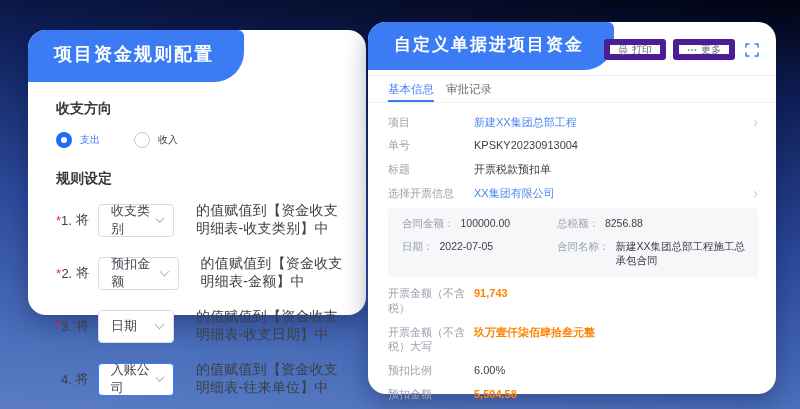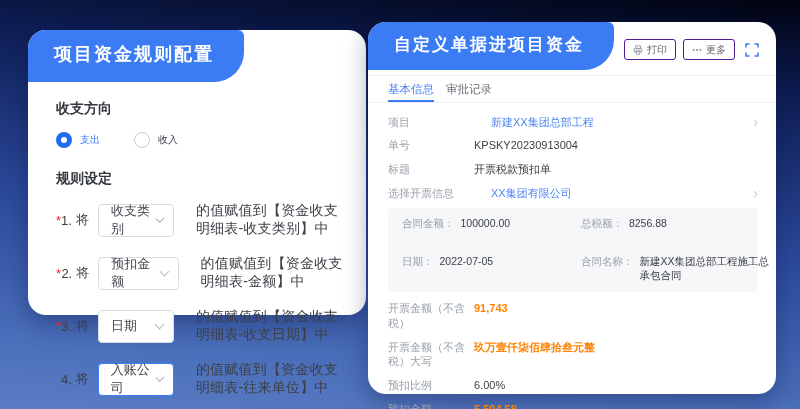--- a/index.html
+++ b/index.html
@@ -40,37 +40,37 @@
   }
   .select.focused { border:1px solid #3b7cf5; box-shadow:0 0 0 2px rgba(59,124,245,.14); }
   .chev-down { width:7px; height:7px; border-right:1.5px solid #aeb4bf; border-bottom:1.5px solid #aeb4bf; transform:rotate(45deg); margin-top:-4px; }
   .rule-suffix { margin-left:22px; font-size:14px; letter-spacing:.2px; }
 
   
   .rp-header { height:54px; border-bottom:1px solid #eef0f4; position:relative; }
   .toolbar { position:absolute; right:14px; top:17px; display:flex; align-items:center; gap:7px; }
   .tbtn {
     display:flex; align-items:center; gap:4px; height:21px; padding:0 8px;
-    border:1px solid #4c1d95; border-radius:3px; background:#fff;
+    border:6px solid #4c1d95; border-radius:3px; background:#fff;
     font-size:10px; color:#62666e; cursor:pointer;
   }
   .expand-btn { width:20px; height:20px; display:flex; align-items:center; justify-content:center; cursor:pointer; }
   .tabs { display:flex; gap:12px; padding:0 20px; height:27px; border-bottom:1px solid #eef0f4; }
   .tab { font-size:11.5px; color:#6a6f78; display:flex; align-items:center; cursor:pointer; border-bottom:2px solid transparent; padding-top:2px; }
   .tab.active { color:#3b7cf5; border-bottom:2px solid #3b7cf5; }
   .fields { padding:7px 18px 0 20px; }
   .frow { display:flex; align-items:flex-start; padding:4.5px 0; font-size:11px; line-height:1.35; }
   .flabel { width:86px; flex-shrink:0; color:#9aa0ac; padding-right:6px; }
   .fvalue { color:#3a3e45; flex:1; }
-  .fvalue.link { color:#4d86f0; cursor:pointer;margin-left:17px; }
+  .fvalue.link { color:#4d86f0; cursor:pointer; }
   .fvalue.orange { color:#ff8200; font-weight:bold; }
   .chev-right { color:#c3c8d2; font-size:14px; line-height:1; margin-left:8px; cursor:pointer; }
   .contract-box {
     background:#f6f7f9; border-radius:4px; padding:9px 4px 9px 14px; margin:3px 0 4px 0;
-    display:grid; grid-template-columns:44% 56%; row-gap:9px; font-size:10.5px;gap:24px;
+    display:grid; grid-template-columns:44% 56%; row-gap:9px; font-size:10.5px;
   }
   .citem { display:flex; }
   .clabel { color:#9aa0ac; margin-right:6px; white-space:nowrap; }
   .cvalue { color:#3a3e45; }
 </style>
 </head>
 <body>
 
 <div class="card card-left">
   <div class="ribbon">项目资金规则配置</div>

